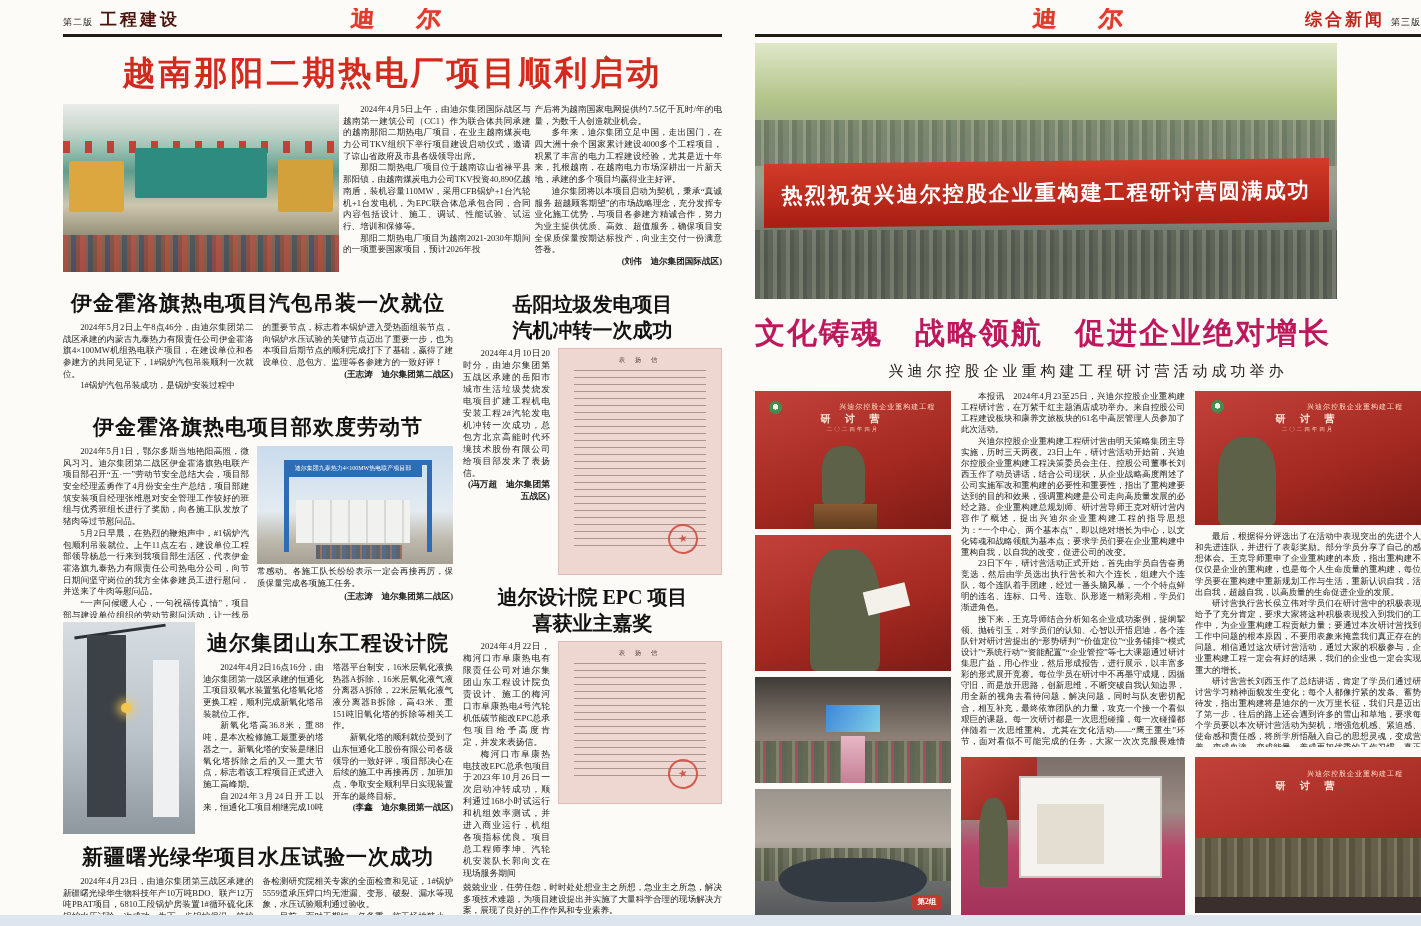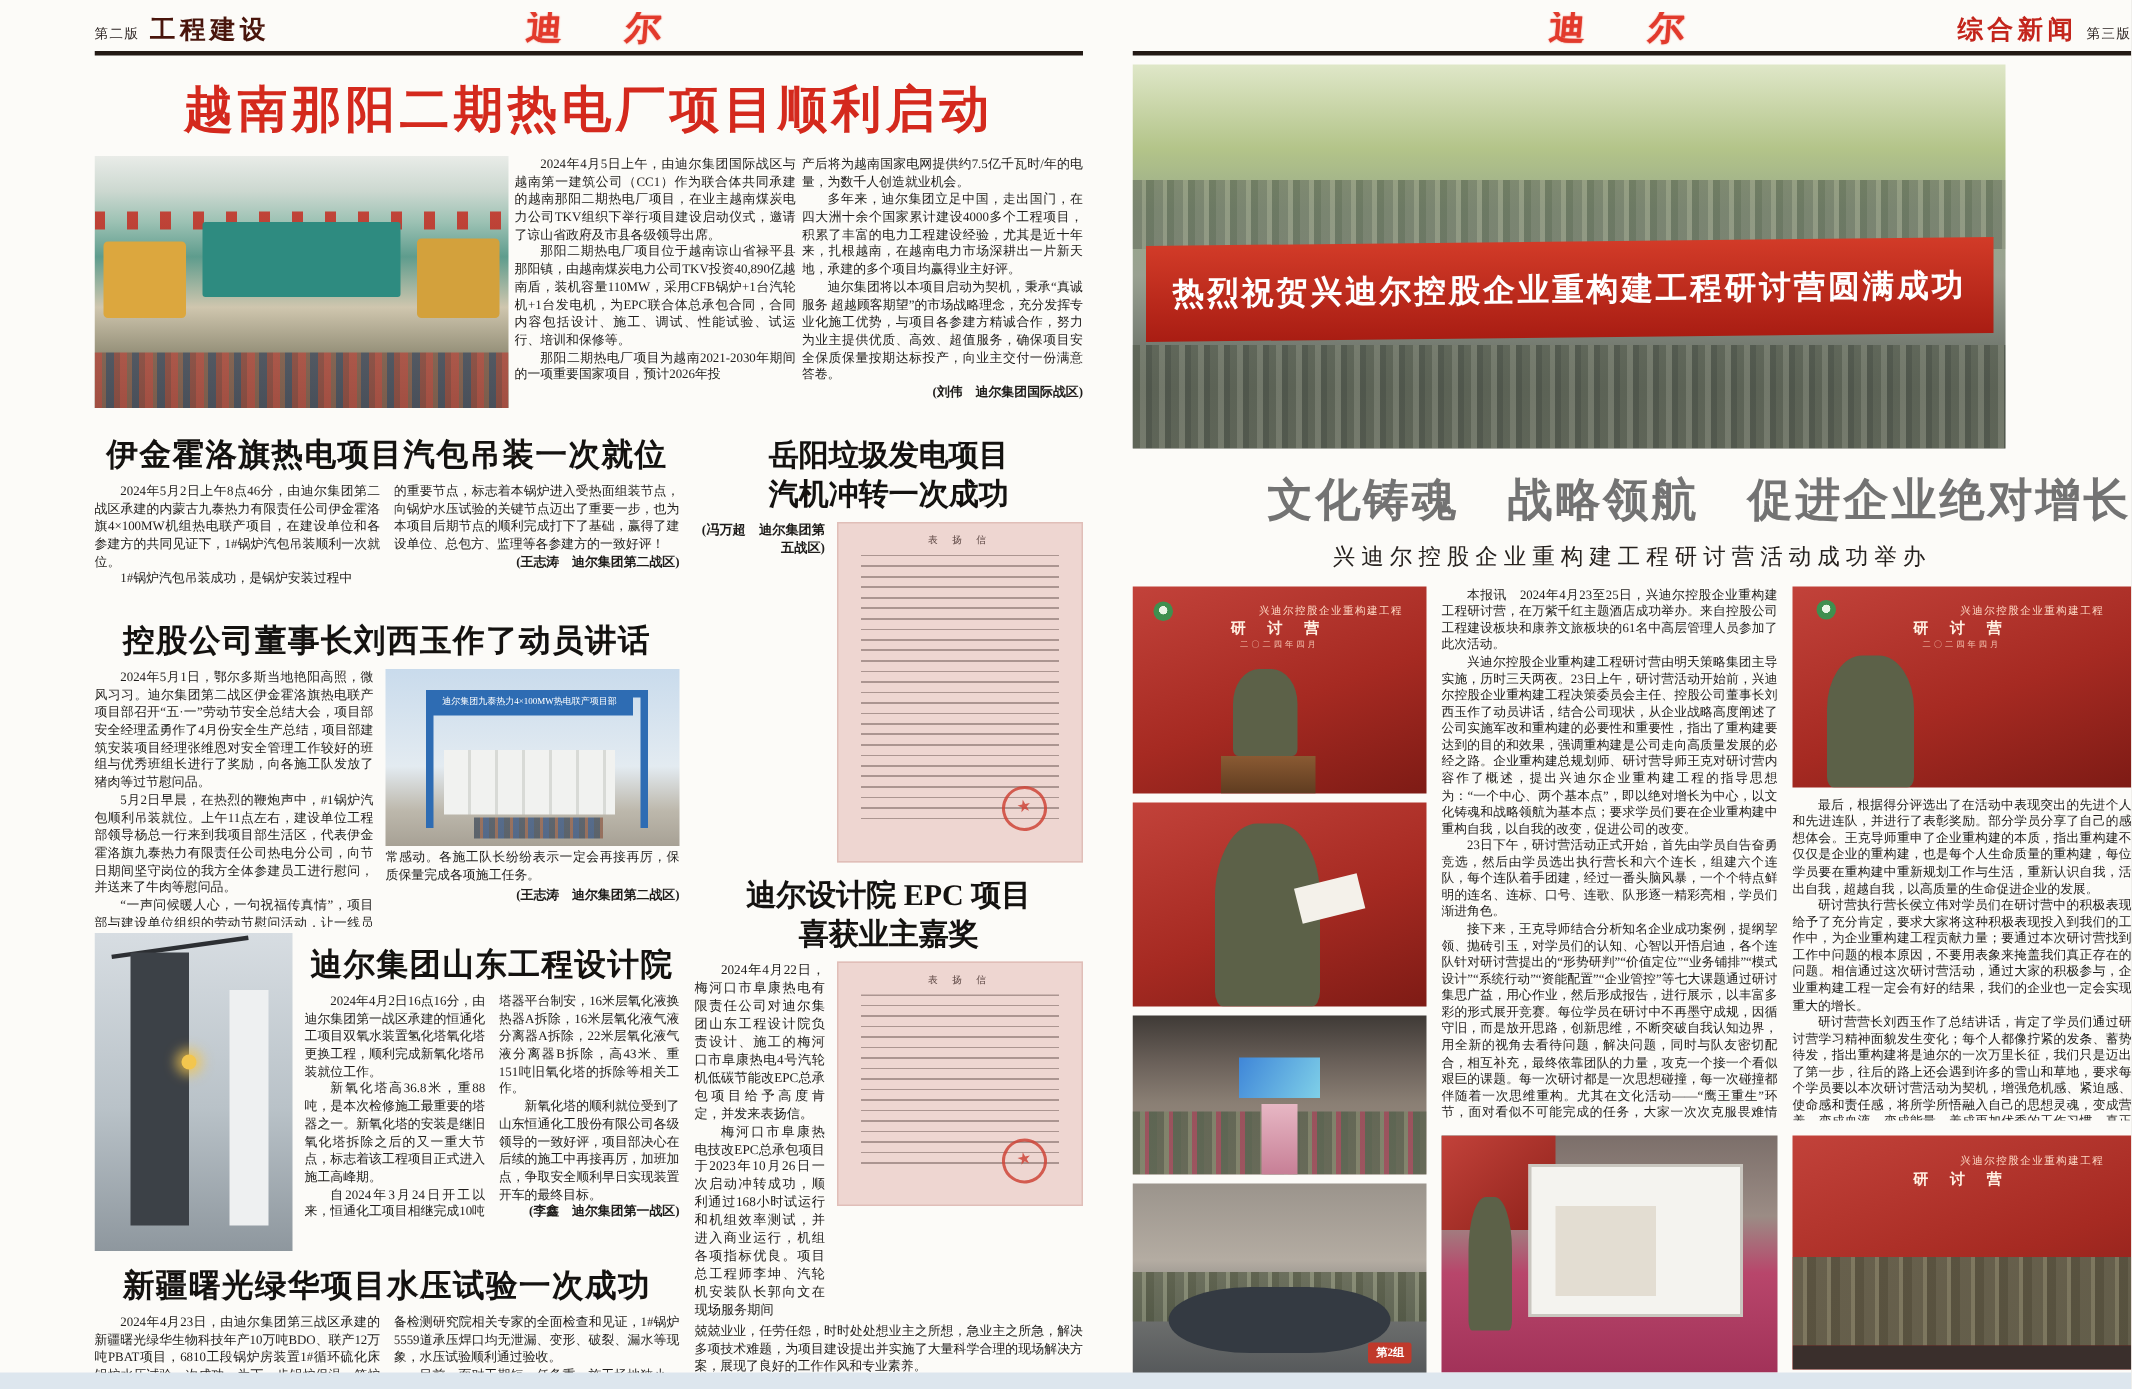--- a/index.html
+++ b/index.html
@@ -28,21 +28,21 @@
   h3.art2l{margin:9px 0 5px;font-size:20px;line-height:1.3;font-weight:bold;text-align:center;color:#141210;}
 
   
   .cols{display:flex;gap:9px;}
   .col{flex:1;font-size:8.6px;line-height:1.36;text-align:justify;overflow:hidden;}
   .col p{margin:0;text-indent:2em;}
   .col p.ni{text-indent:0;}
   .byline{margin-top:2px;font-weight:bold;text-align:right;text-indent:0 !important;}
   .subhead{margin:8px 0 0;text-align:center;font-size:15px;letter-spacing:4px;color:#26211e;}
   .headlineR{margin:14px 0 0;font-family:"Liberation Sans","DejaVu Sans",sans-serif;font-weight:bold;
-             font-size:30px;color:#737373;text-align:right;letter-spacing:2px;}
+             font-size:30px;color:#be185d;text-align:left;letter-spacing:2px;}
 
   
   .ph{position:relative;overflow:hidden;flex:none;}
   .shape{position:absolute;}
 
   
   .ph-lead{width:276px;height:168px;background:linear-gradient(180deg,#e9ece8 0%,#ccd8d0 14%,#9dc2b4 26%,#5e9c8d 40%,#cfc6ae 60%,#96917a 78%,#6f6b59 100%);}
   .ph-lead .stage{left:26%;top:26%;width:48%;height:30%;background:#2e8b80;border-radius:2px;}
   .ph-lead .truckL{left:2%;top:34%;width:20%;height:30%;background:#dca73e;border-radius:3px;}
   .ph-lead .truckR{right:2%;top:33%;width:20%;height:31%;background:#d3a13c;border-radius:3px;}
@@ -187,21 +187,21 @@
           <div class="col">
             <p>2024年5月2日上午8点46分，由迪尔集团第二战区承建的内蒙古九泰热力有限责任公司伊金霍洛旗4×100MW机组热电联产项目，在建设单位和各参建方的共同见证下，1#锅炉汽包吊装顺利一次就位。</p>
             <p>1#锅炉汽包吊装成功，是锅炉安装过程中</p>
           </div>
           <div class="col">
             <p class="ni">的重要节点，标志着本锅炉进入受热面组装节点，向锅炉水压试验的关键节点迈出了重要一步，也为本项目后期节点的顺利完成打下了基础，赢得了建设单位、总包方、监理等各参建方的一致好评！</p>
             <p class="byline">(王志涛　迪尔集团第二战区)</p>
           </div>
         </div>
 
-        <h3 class="art">控股公司董事长刘西玉作了动员讲话</h3>
+        <h3 class="art">伊金霍洛旗热电项目部欢度劳动节</h3>
         <div class="a3row">
           <div class="col a3txt">
             <p>2024年5月1日，鄂尔多斯当地艳阳高照，微风习习。迪尔集团第二战区伊金霍洛旗热电联产项目部召开“五·一”劳动节安全总结大会，项目部安全经理孟勇作了4月份安全生产总结，项目部建筑安装项目经理张维恩对安全管理工作较好的班组与优秀班组长进行了奖励，向各施工队发放了猪肉等过节慰问品。</p>
             <p>5月2日早晨，在热烈的鞭炮声中，#1锅炉汽包顺利吊装就位。上午11点左右，建设单位工程部领导杨总一行来到我项目部生活区，代表伊金霍洛旗九泰热力有限责任公司热电分公司，向节日期间坚守岗位的我方全体参建员工进行慰问，并送来了牛肉等慰问品。</p>
             <p>“一声问候暖人心，一句祝福传真情”，项目部与建设单位组织的劳动节慰问活动，让一线员工非</p>
           </div>
           <div class="a3side">
             <div class="ph ph-arch">
               <div class="shape huts"></div>
               <div class="shape frame"></div>
@@ -248,20 +248,21 @@
             <p>目前，面对工期短，任务重，施工场地狭小、交叉作业多和沙尘暴频发等诸多不利因素的影响，项目部全体人员凝心聚力、攻坚克难、科学组织现场作业，保障各项施工任务按计划、保质保量、安全有序地推进。</p>
 
           </div>
         </div>
       </div>
 
       <div class="rreg">
         <h3 class="art2l"><span>岳阳垃圾发电项目</span><br><span>汽机冲转一次成功</span></h3>
         <div class="lrow">
           <div class="col">
+            <p>2024年4月10日20时分，由迪尔集团第五战区承建的岳阳市城市生活垃圾焚烧发电项目扩建工程机电安装工程2#汽轮发电机冲转一次成功，总包方北京高能时代环境技术股份有限公司给项目部发来了表扬信。</p>
             <p class="byline">(冯万超　迪尔集团第五战区)</p>
           </div>
           <div class="ph letter l-a6">
             <span class="ltitle">表 扬 信</span>
             <div class="lines"></div>
             <div class="seal">★</div>
           </div>
         </div>
 
         <h3 class="art2l"><span>迪尔设计院 EPC 项目</span><br><span>喜获业主嘉奖</span></h3>

